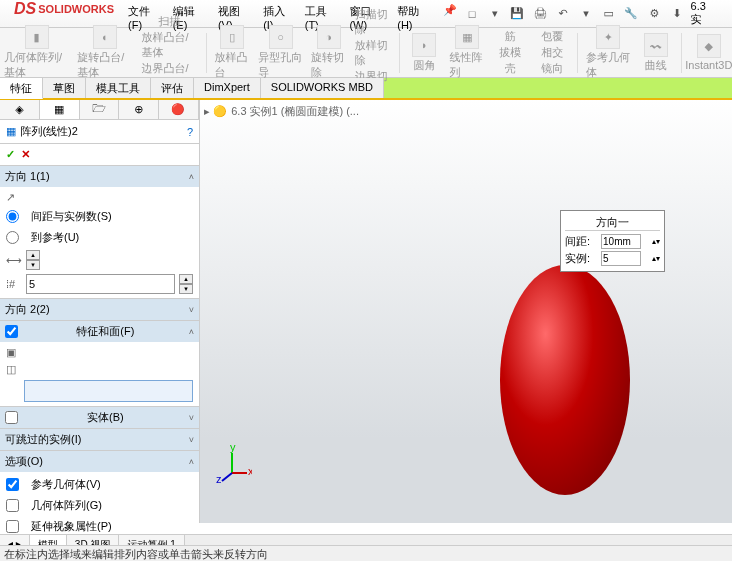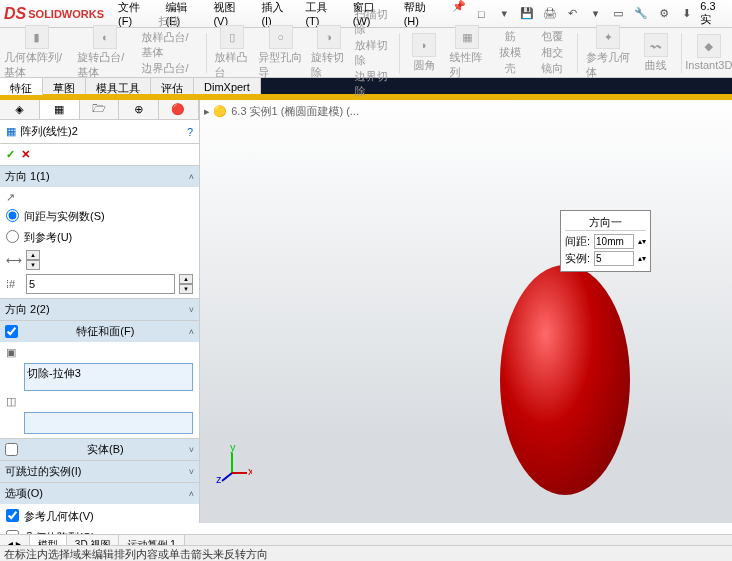--- a/index.html
+++ b/index.html
@@ -1,28 +1,28 @@
 <!DOCTYPE html>
 <html><head>
 <meta charset="utf-8">
 <style>
 *{margin:0;padding:0;box-sizing:border-box;font-family:"Microsoft YaHei",Arial,sans-serif;font-size:11px}
 body{width:732px;height:561px;background:#fff;overflow:hidden;position:relative}
-.titlebar{height:28px;background:linear-gradient(#fff,#f5f5f5);display:flex;align-items:center;border-bottom:1px solid #ccc;padding:0 4px}
+.titlebar{height:28px;background:linear-gradient(#fff,#f5f5f5);display:flex;align-items:flex-start;border-bottom:1px solid #ccc;padding:0 14px}
 .logo{display:flex;align-items:center;color:#d63030;font-weight:bold;font-size:13px;margin-right:8px}
 .logo-icon{color:#d63030;font-size:16px;margin-right:2px;font-style:italic}
 .menus{display:flex;gap:2px}
 .menu{padding:4px 6px;cursor:pointer}
 .titlebar-right{margin-left:auto;display:flex;gap:4px;align-items:center}
 .titlebar-right .tb-icon{width:20px;height:20px;display:flex;align-items:center;justify-content:center;color:#555}
 .ribbon{height:50px;background:#f5f5f5;border-bottom:1px solid #ccc;display:flex;align-items:center;padding:2px 4px;gap:8px}
 .ribbon-group{display:flex;flex-direction:column;align-items:center;color:#999;font-size:10px;gap:1px;min-width:34px}
 .ribbon-icon{width:24px;height:24px;background:#eee;border:1px solid #ddd;display:flex;align-items:center;justify-content:center}
 .ribbon-sep{width:1px;height:40px;background:#ddd}
-.tabs{height:22px;background:#0f172a;display:flex;border-bottom:6px solid #eab308}
+.tabs{height:22px;background:#bef264;display:flex;border-bottom:2px solid #eab308}
 .tab{padding:3px 10px;border-right:1px solid #ccc;font-size:11px;background:#f0f0f0;cursor:pointer}
 .tab.active{background:#fff;border-bottom:1px solid #fff;margin-bottom:-1px}
 .viewtools{position:absolute;right:8px;top:102px;display:flex;gap:4px}
 .viewtools span{width:18px;height:18px;display:inline-flex;align-items:center;justify-content:center;color:#666}
 .main{display:flex;height:calc(100% - 100px - 22px - 16px)}
 .featurepanel{width:200px;border-right:1px solid #ccc;display:flex;flex-direction:column}
 .fp-tabs{height:24px;display:flex;border-bottom:1px solid #ccc}
 .fp-tab{flex:1;display:flex;align-items:center;justify-content:center;border-right:1px solid #ccc;background:#f5f5f5}
 .fp-tab.active{background:#fff}
 .fp-title{padding:4px 6px;display:flex;align-items:center;gap:4px;background:#fff;border-bottom:1px solid #ccc}
@@ -32,28 +32,28 @@
 .ok{color:#2a0;font-weight:bold;cursor:pointer}
 .cancel{color:#c00;font-weight:bold;cursor:pointer}
 .section{border-bottom:1px solid #ccc}
 .section-hd{background:#d6e4f0;padding:3px 5px;display:flex;align-items:center;justify-content:space-between;cursor:pointer}
 .section-body{padding:4px 6px;display:flex;flex-direction:column;gap:4px}
 .inputrow{display:flex;align-items:center;gap:4px}
 .inputrow .ico{width:16px;color:#666}
 .inputrow input[type=text]{flex:1;border:1px solid #999;padding:2px;height:20px}
 .inputrow .spinner{width:14px;display:flex;flex-direction:column}
 .inputrow .spinner span{height:10px;border:1px solid #999;font-size:7px;text-align:center;line-height:8px;cursor:pointer;background:#eee}
-.radio,.chk{display:flex;align-items:flex-start;gap:5px;padding:1px 0}
+.radio,.chk{display:flex;align-items:center;gap:12px;padding:1px 0}
 .listbox{border:1px solid #7aa7d8;background:#eaf2fb;min-height:28px;padding:2px;font-size:11px;margin-left:18px}
 .listbox.small{min-height:22px}
 .viewport{flex:1;position:relative;background:linear-gradient(#fff 0%,#d8dce0 80%)}
 .breadcrumb{position:absolute;top:4px;left:4px;display:flex;align-items:center;gap:4px;color:#666}
 .egg{position:absolute;left:300px;top:165px;width:130px;height:230px;border-radius:50%;background:radial-gradient(ellipse at 35% 30%,#ff6a6a 0%,#c00000 40%,#6b0000 100%)}
 .callout{position:absolute;left:360px;top:110px;background:#fff;border:1px solid #888;padding:4px;font-size:10px}
-.callout .row{display:flex;align-items:center;gap:4px;padding:1px 0}
+.callout .row{display:flex;align-items:center;gap:11px;padding:1px 0}
 .callout .row input{width:40px;border:1px solid #aaa;padding:1px;font-size:10px}
 .triad{position:absolute;left:12px;bottom:40px;width:40px;height:40px}
 .modeltabs{position:absolute;left:0;bottom:7px;height:20px;display:flex;background:#eee;border-top:1px solid #ccc;width:100%}
 .mtab{padding:3px 8px;border-right:1px solid #ccc;font-size:10px;background:#f5f5f5}
 .mtab.active{background:#fff}
 .statusbar{position:absolute;bottom:0;left:0;right:0;height:16px;background:#f0f0f0;border-top:1px solid #ccc;padding:1px 4px;font-size:10px;color:#333}
 .chev{font-size:9px;color:#666}
 </style>
 </head>
 <body>
@@ -154,20 +154,21 @@
       <span>Instant3D</span>
     </div>
 </div>
 
 <div class="tabs">
   <div class="tab active">特征</div>
   <div class="tab">草图</div>
   <div class="tab">模具工具</div>
   <div class="tab">评估</div>
   <div class="tab">DimXpert</div>
+  <div class="tab">SOLIDWORKS MBD</div>
 </div>
 
 <div class="viewtools">
   <span>🔍</span>
   <span>▾</span>
   <span>🎯</span>
   <span>▾</span>
   <span>◨</span>
   <span>▾</span>
   <span>●</span>
@@ -240,21 +241,20 @@
     <div class="section">
       <div class="section-hd">
         <input type="checkbox" checked="" style="margin-right: 4px;">
         <span>特征和面(F)</span>
           <span class="chev">˄</span>
       </div>
       <div class="section-body">
         <div class="inputrow">
             <span class="ico">▣</span>
           </div>
-        <div class="listbox"><span>切除-拉伸3</span></div>
         <div class="inputrow">
             <span class="ico">◫</span>
           </div>
         <div class="listbox small"></div>
       </div>
     </div>
 
     <div class="section">
       <div class="section-hd">
         <input type="checkbox" style="margin-right: 4px;">

